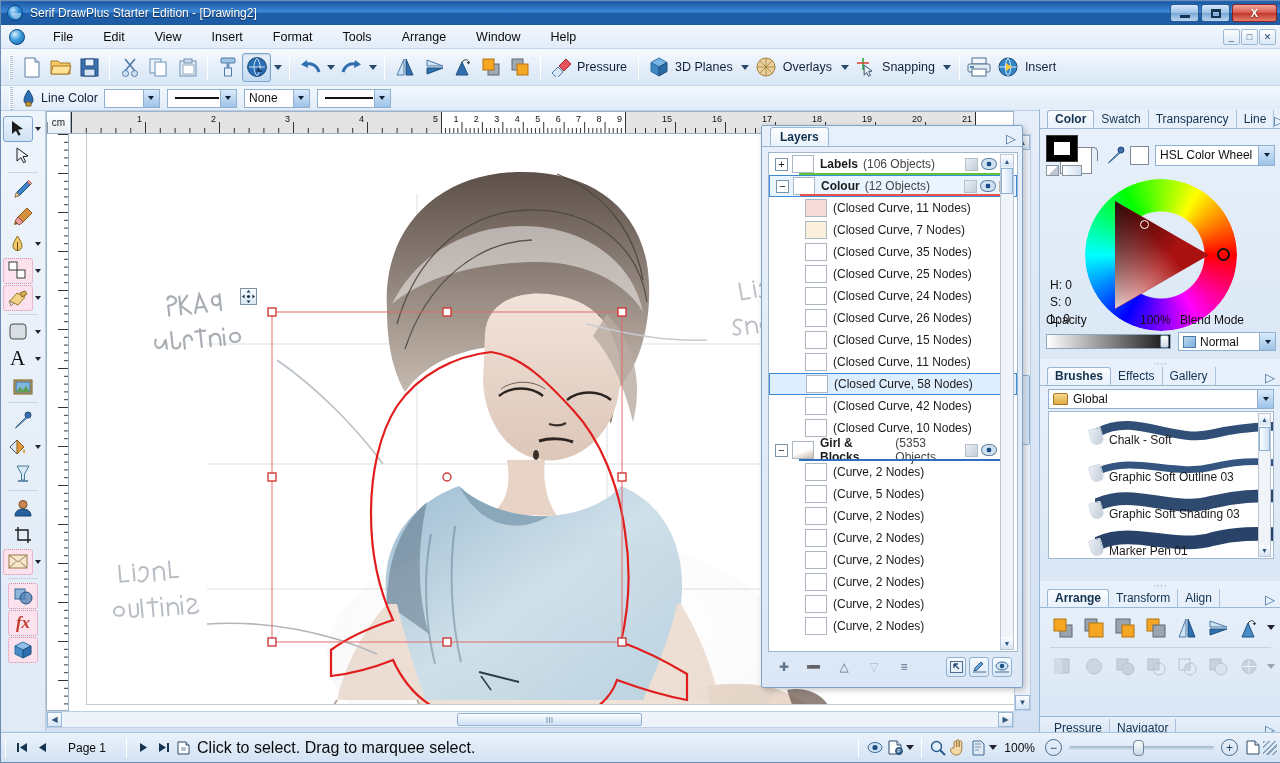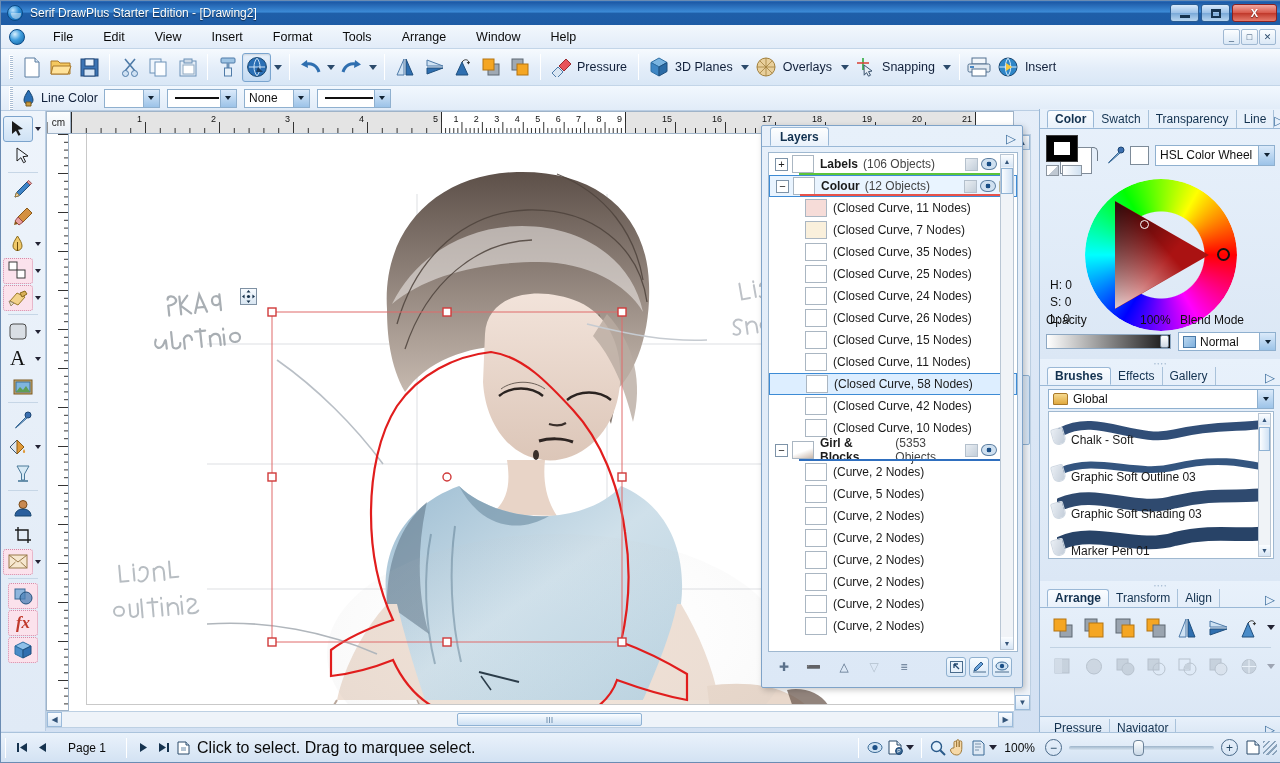--- a/index.html
+++ b/index.html
@@ -161,21 +161,21 @@
     clip-path:polygon(0 0,100% 50%,0 100%);}
   .wmark{position:absolute;width:9px;height:9px;border:1.5px solid #fff;border-radius:50%;}
   .wmark2{position:absolute;width:13px;height:13px;border:2.5px solid #111;border-radius:50%;}
   .hsl{font-size:12px;color:#101010;line-height:17px;}
   .opbar{height:15px;border:1px solid #8ea8c2;
     background:linear-gradient(to right,#ffffff,#111111),
                repeating-conic-gradient(#e8e8e8 0 25%, #ffffff 0 50%) 0 0/10px 10px;}
   .opknob{position:absolute;right:2px;top:1px;width:9px;height:13px;border:1px solid #6d7e90;border-radius:2px;background:linear-gradient(to bottom,#fff,#cfd9e4);}
 
   .brushlist{position:absolute;left:8px;top:52px;width:226px;height:148px;background:#fff;border:1px solid #9fb8d0;overflow:hidden;}
-  .bitem{position:relative;height:37px;}
+  .bitem{position:relative;height:37px;margin-left:38px;}
   .blabel{position:absolute;left:22px;bottom:2px;font-size:12px;color:#1a1a1a;}
   .bnib{position:absolute;left:3px;bottom:4px;width:13px;height:17px;
     background:linear-gradient(to bottom right,#e9eef4,#c2ccd8);border-radius:2px 2px 6px 6px;transform:rotate(-16deg);border:1px solid #cfd8e2;}
 
   .arrbtn{width:27px;height:27px;display:flex;align-items:center;justify-content:center;}
 
   
   .statusbar{position:absolute;left:0;bottom:0;width:1280px;height:30px;
     background:linear-gradient(to bottom,#eaf2fb,#d3e2f3);border-top:1px solid #aac3dc;display:flex;align-items:center;}
   .sbtn2{width:20px;height:20px;display:flex;align-items:center;justify-content:center;color:#1d3f63;}

